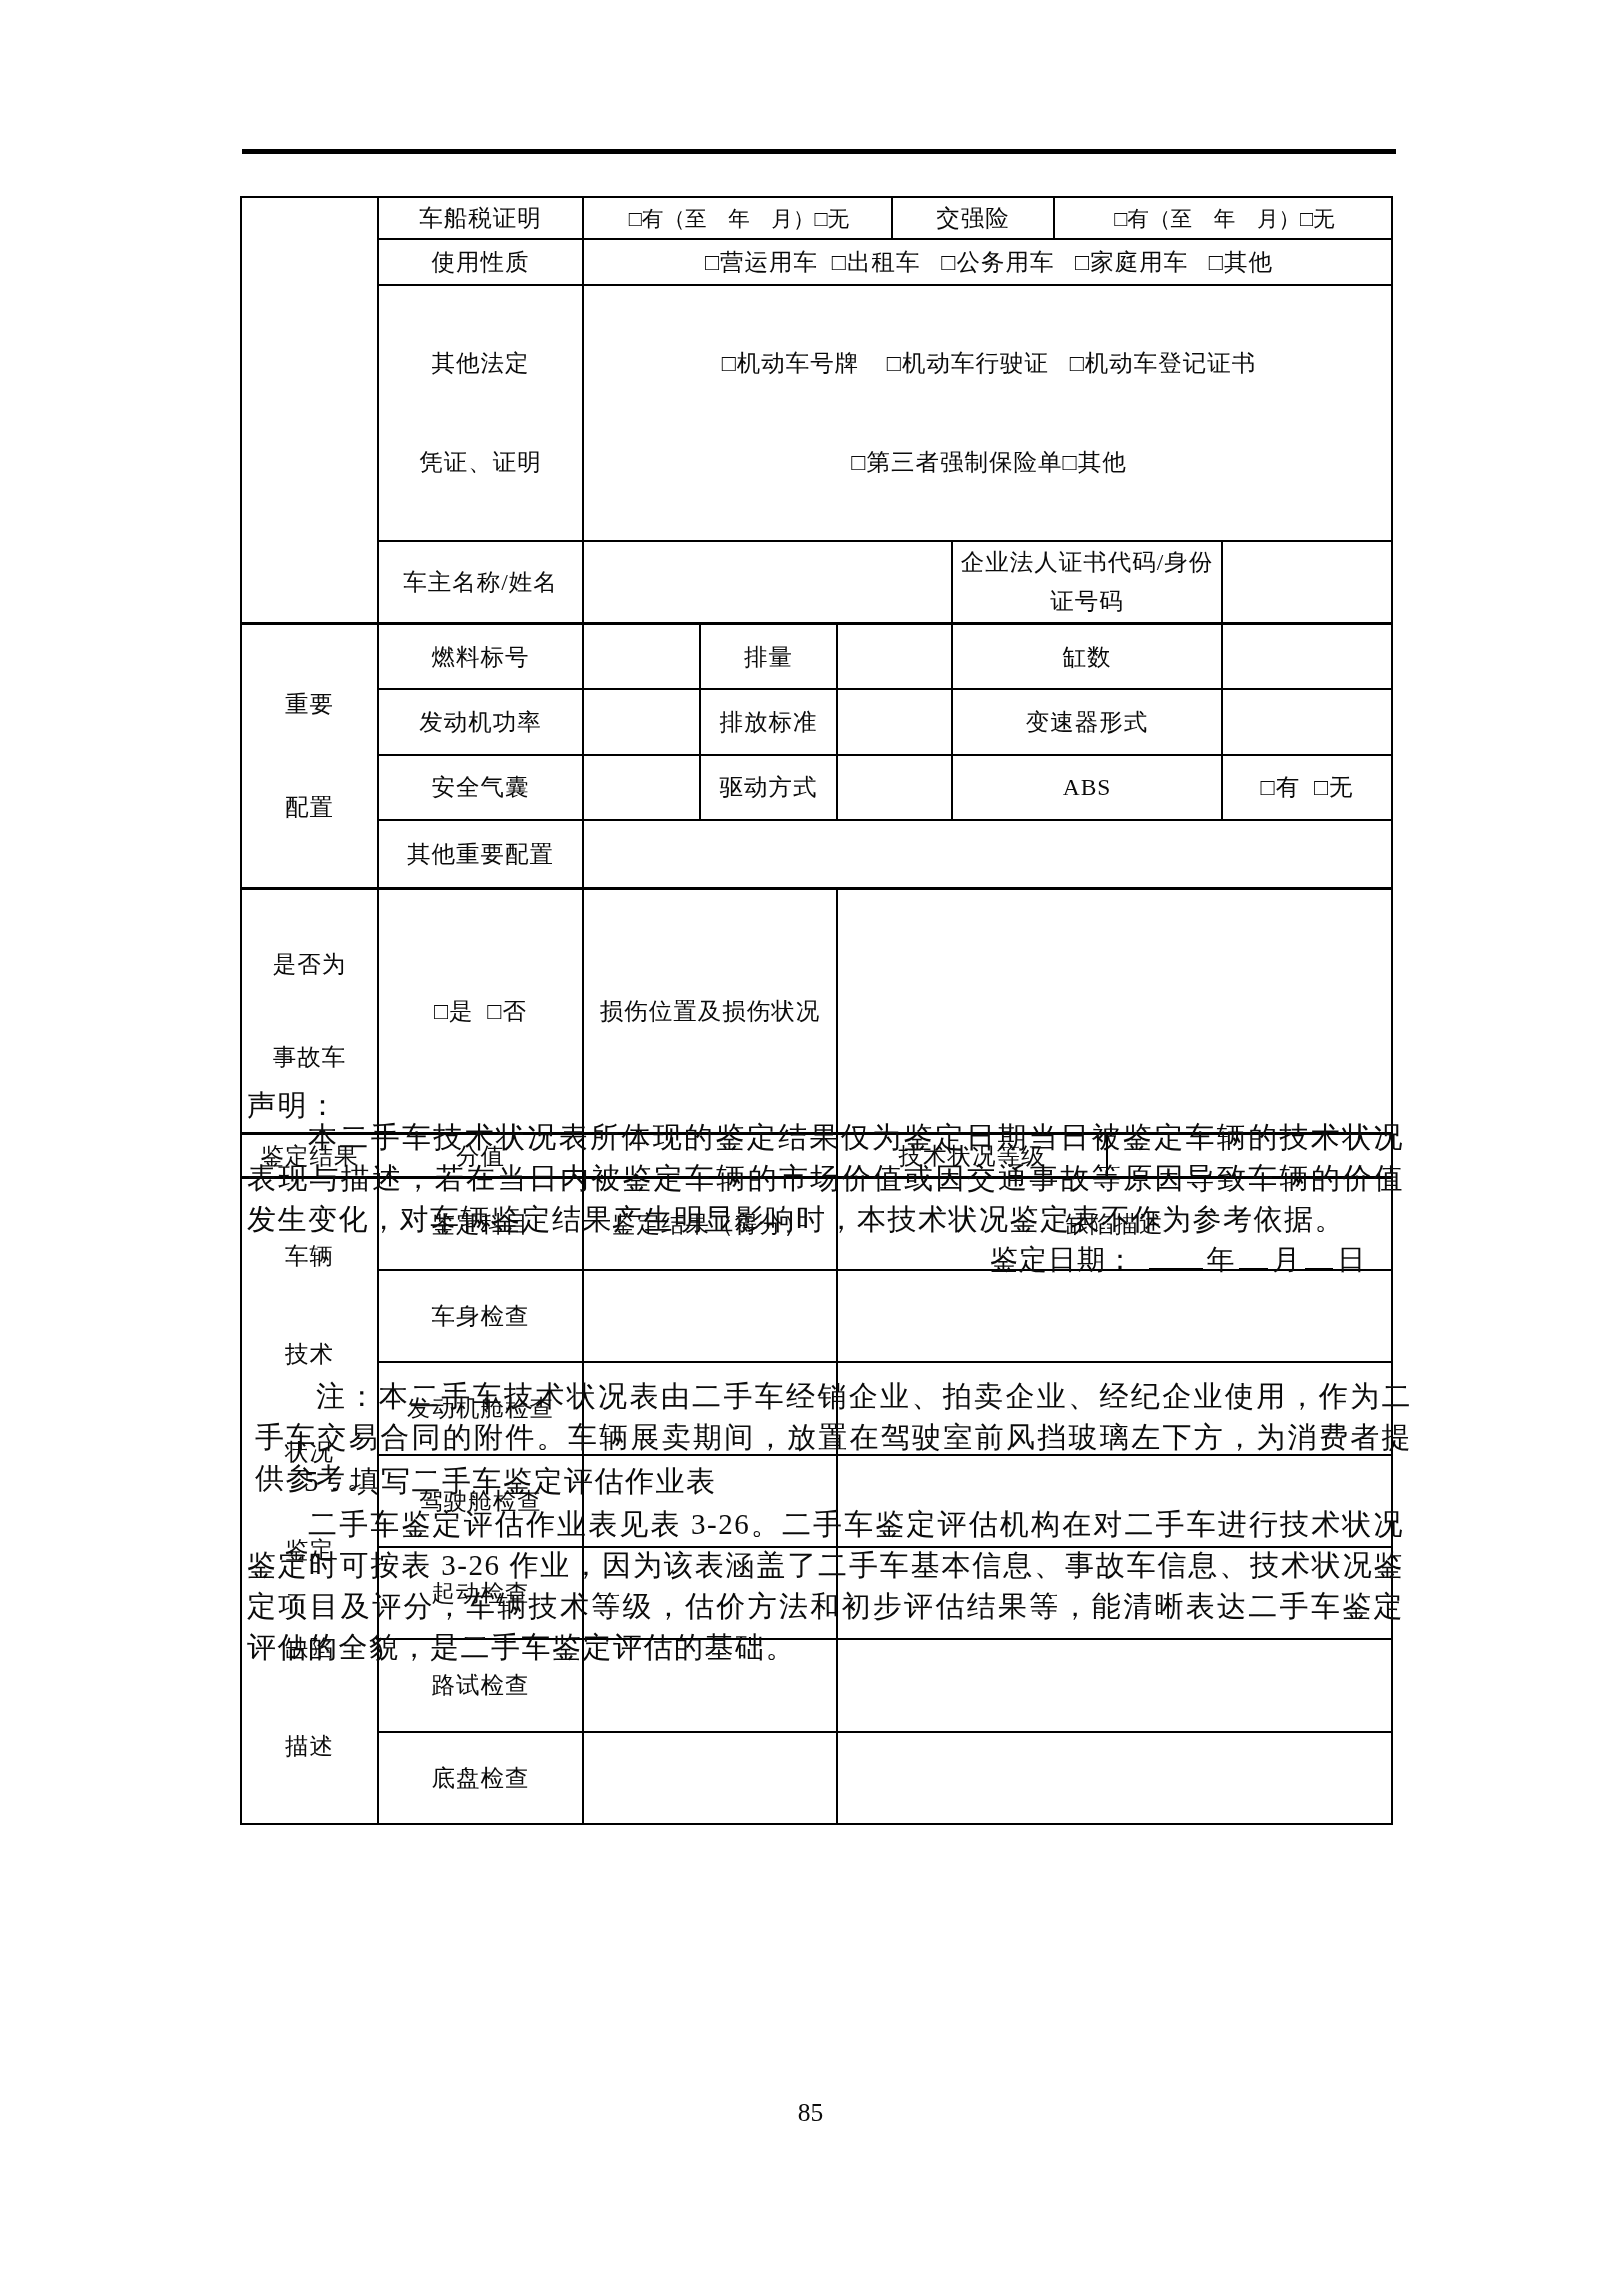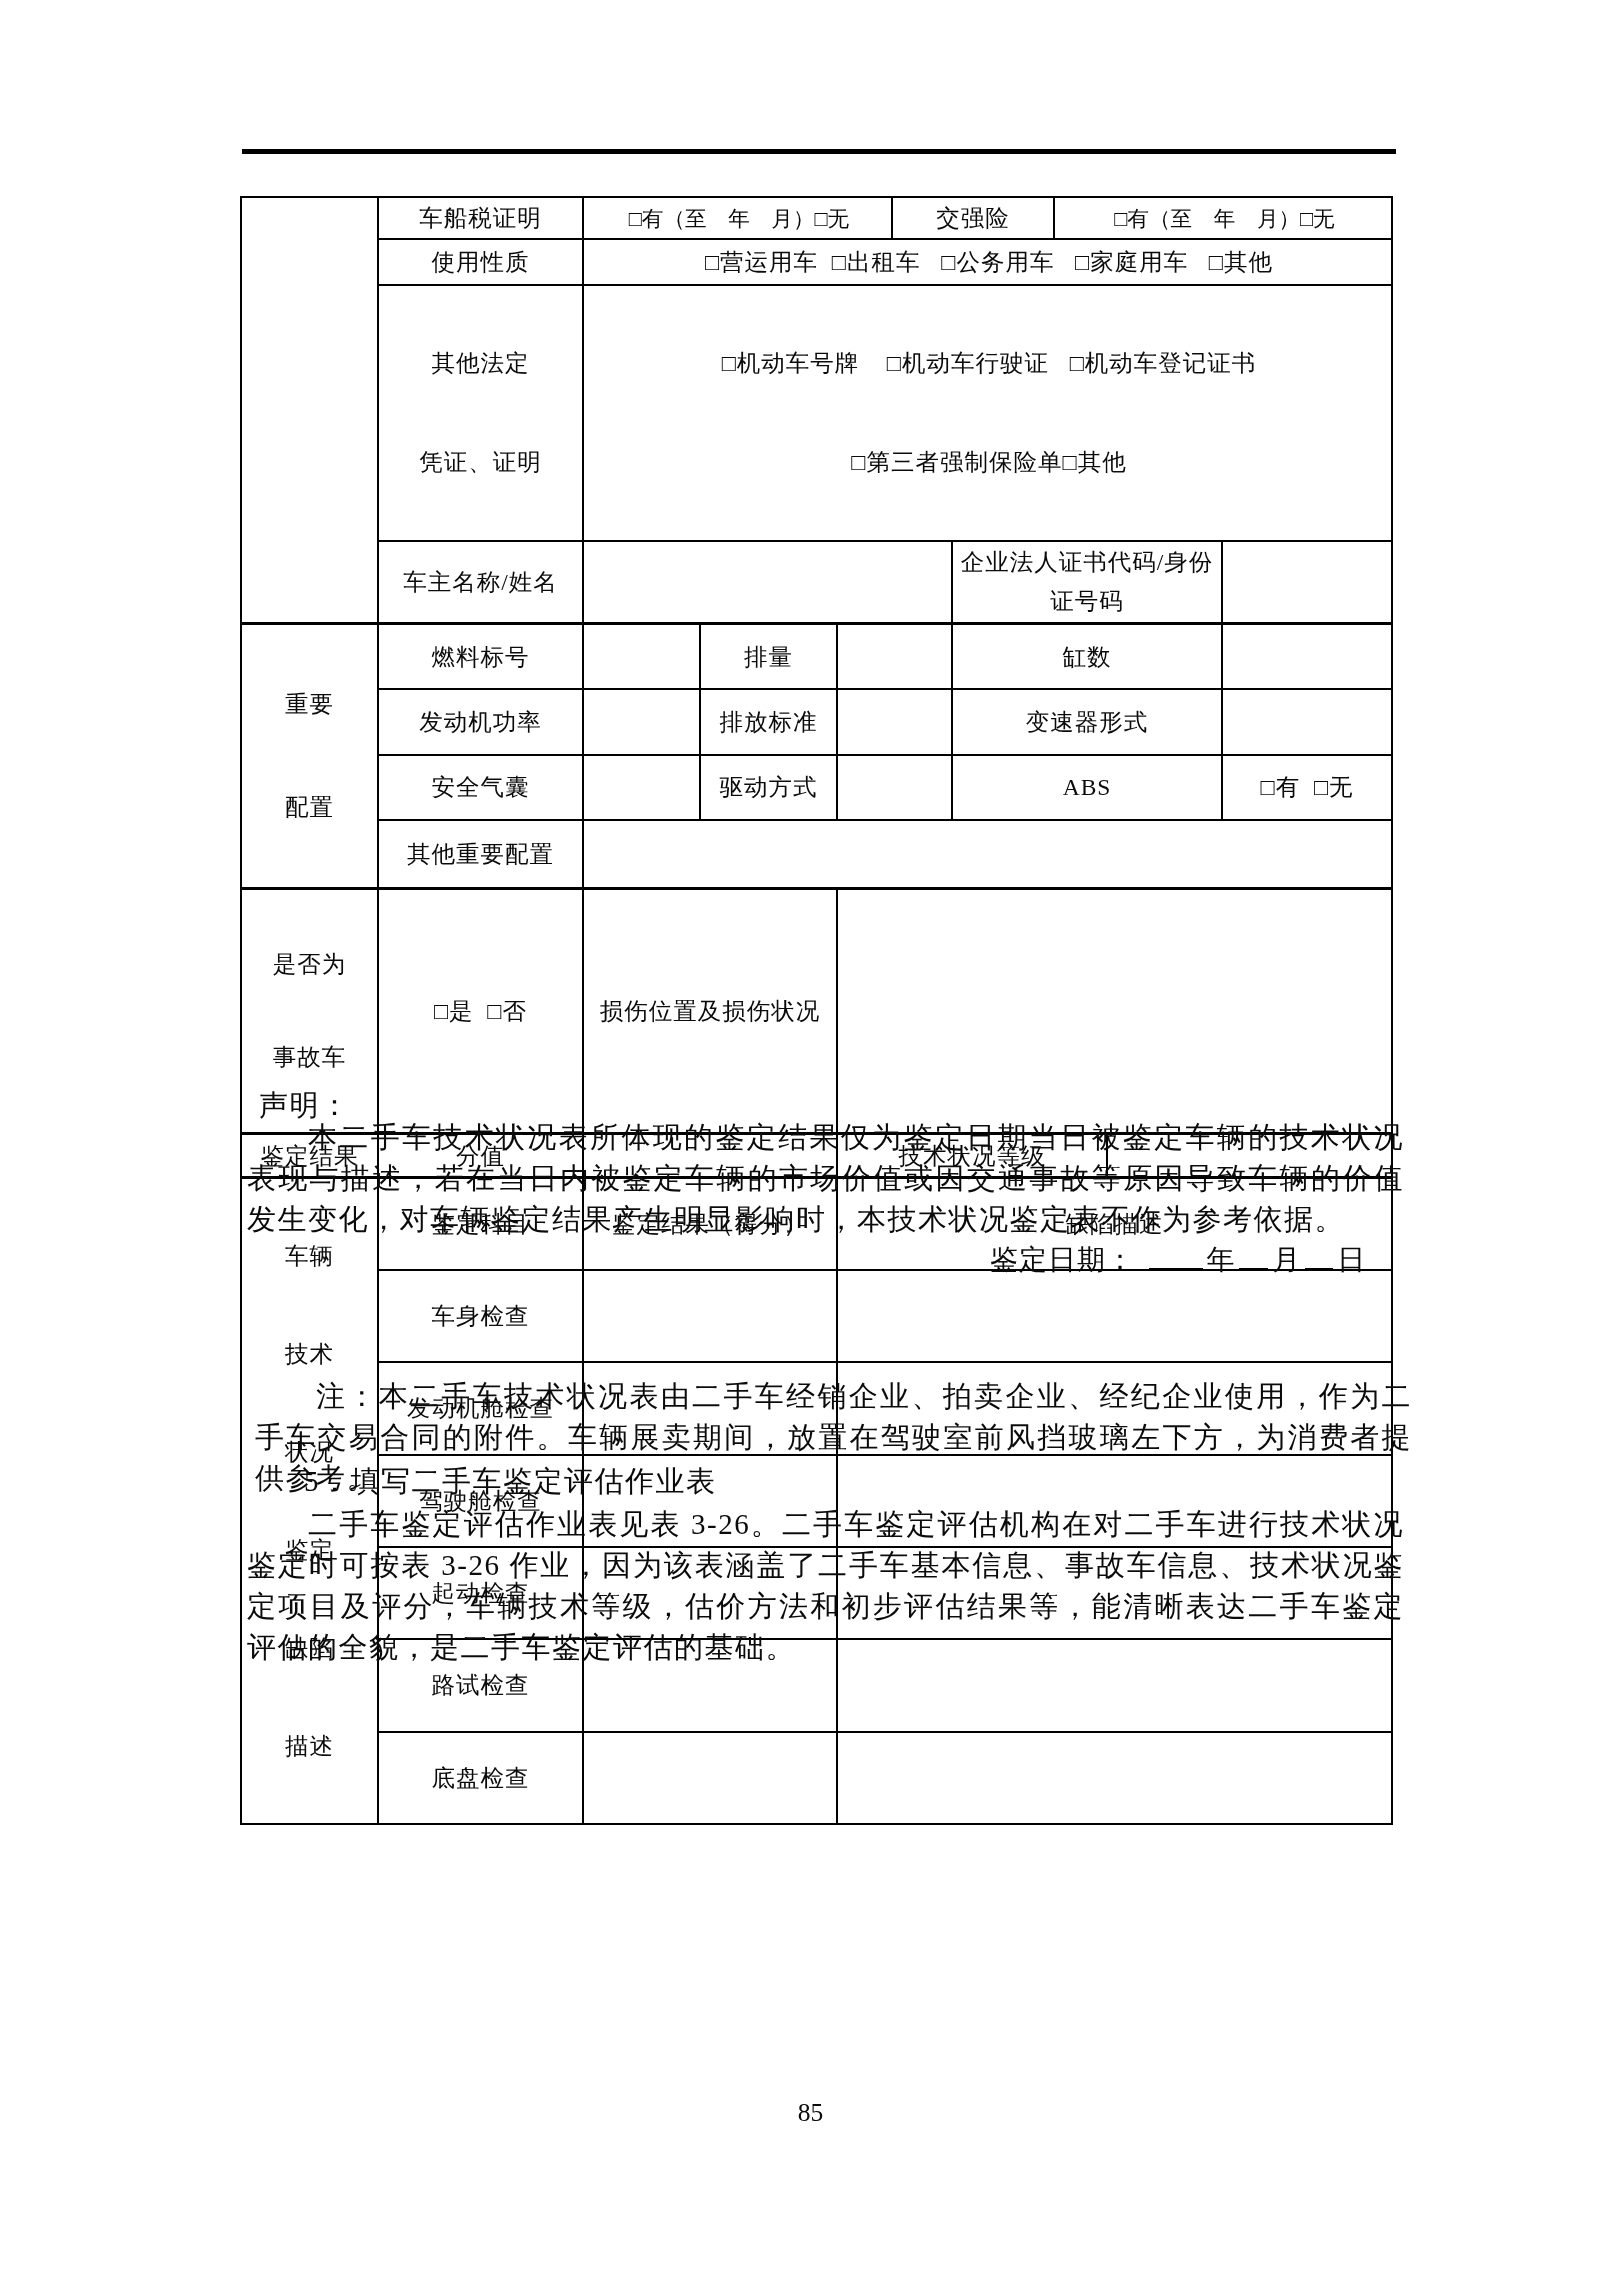--- a/index.html
+++ b/index.html
@@ -177,21 +177,21 @@
       <td colspan="6"></td>
     </tr>
     <tr class="mt" style="height:44px">
       <td>底盘检查</td>
       <td colspan="2"></td>
       <td colspan="6"></td>
     </tr>
   </tbody>
     </table>
 
-  <div class="abs h-heading" style="left:247px; top:1086px;margin-left:12px;">声明：</div>
+  <div class="abs h-heading" style="left:247px; top:1086px;">声明：</div>
 
   <div class="abs para" style="left:247px; top:1117px;">本二手车技术状况表所体现的鉴定结果仅为鉴定日期当日被鉴定车辆的技术状况表现与描述，若在当日内被鉴定车辆的市场价值或因交通事故等原因导致车辆的价值发生变化，对车辆鉴定结果产生明显影响时，本技术状况鉴定表不作为参考依据。</div>
 
 
   <div class="abs signrow" style="left:990px; top:1239px;">
     <span>鉴定日期：</span><span class="blank" style="width:54px; margin:0 3.9px 0 13.7px;"></span><span>年</span><span class="blank" style="width:29px; margin:0 3.9px;"></span><span>月</span><span class="blank" style="width:28px; margin:0 3.9px;"></span><span>日</span>
   </div>
 
   <div class="abs para" style="left:247px; top:1376px;margin-left:8px;">注：本二手车技术状况表由二手车经销企业、拍卖企业、经纪企业使用，作为二手车交易合同的附件。车辆展卖期间，放置在驾驶室前风挡玻璃左下方，为消费者提供参考。</div>
 

